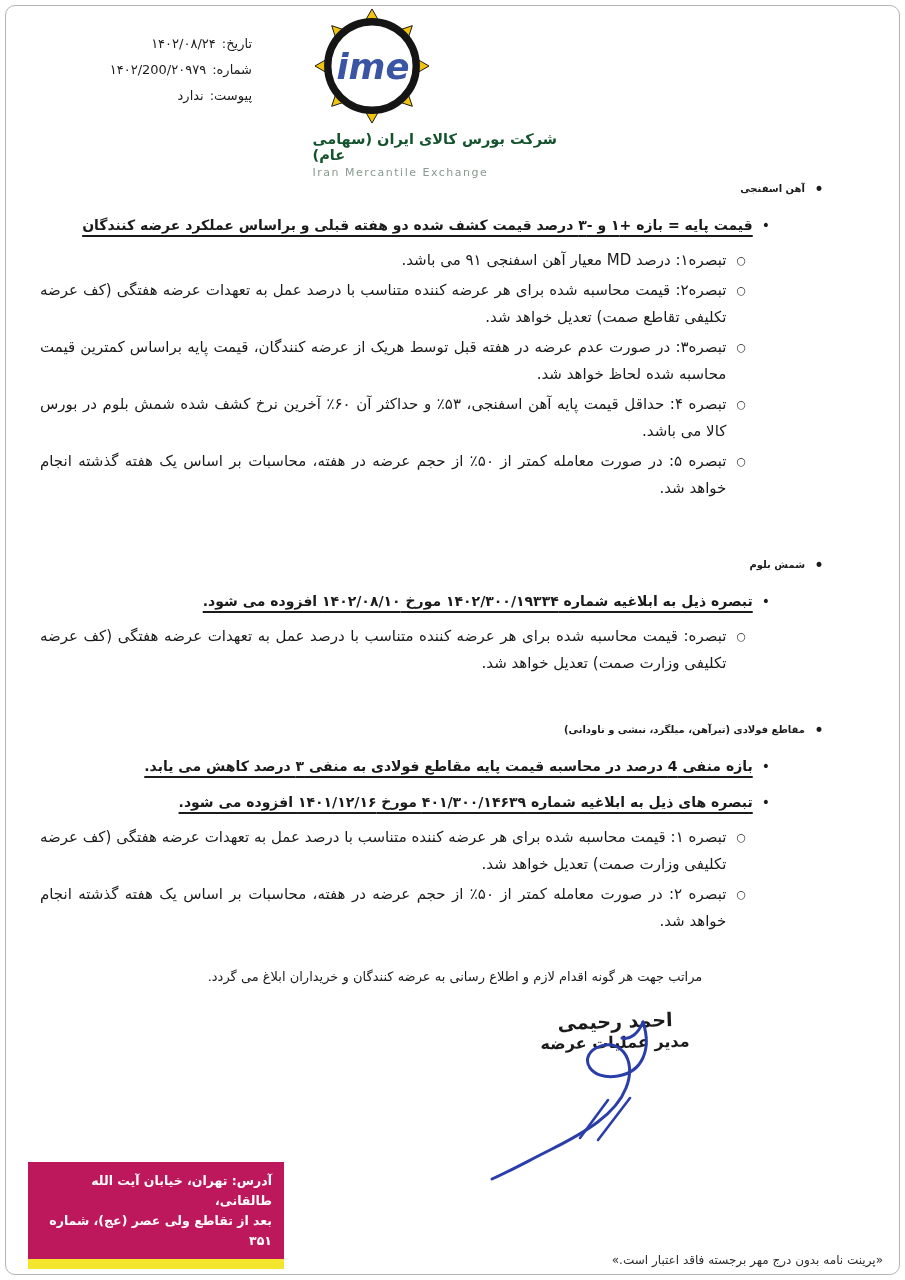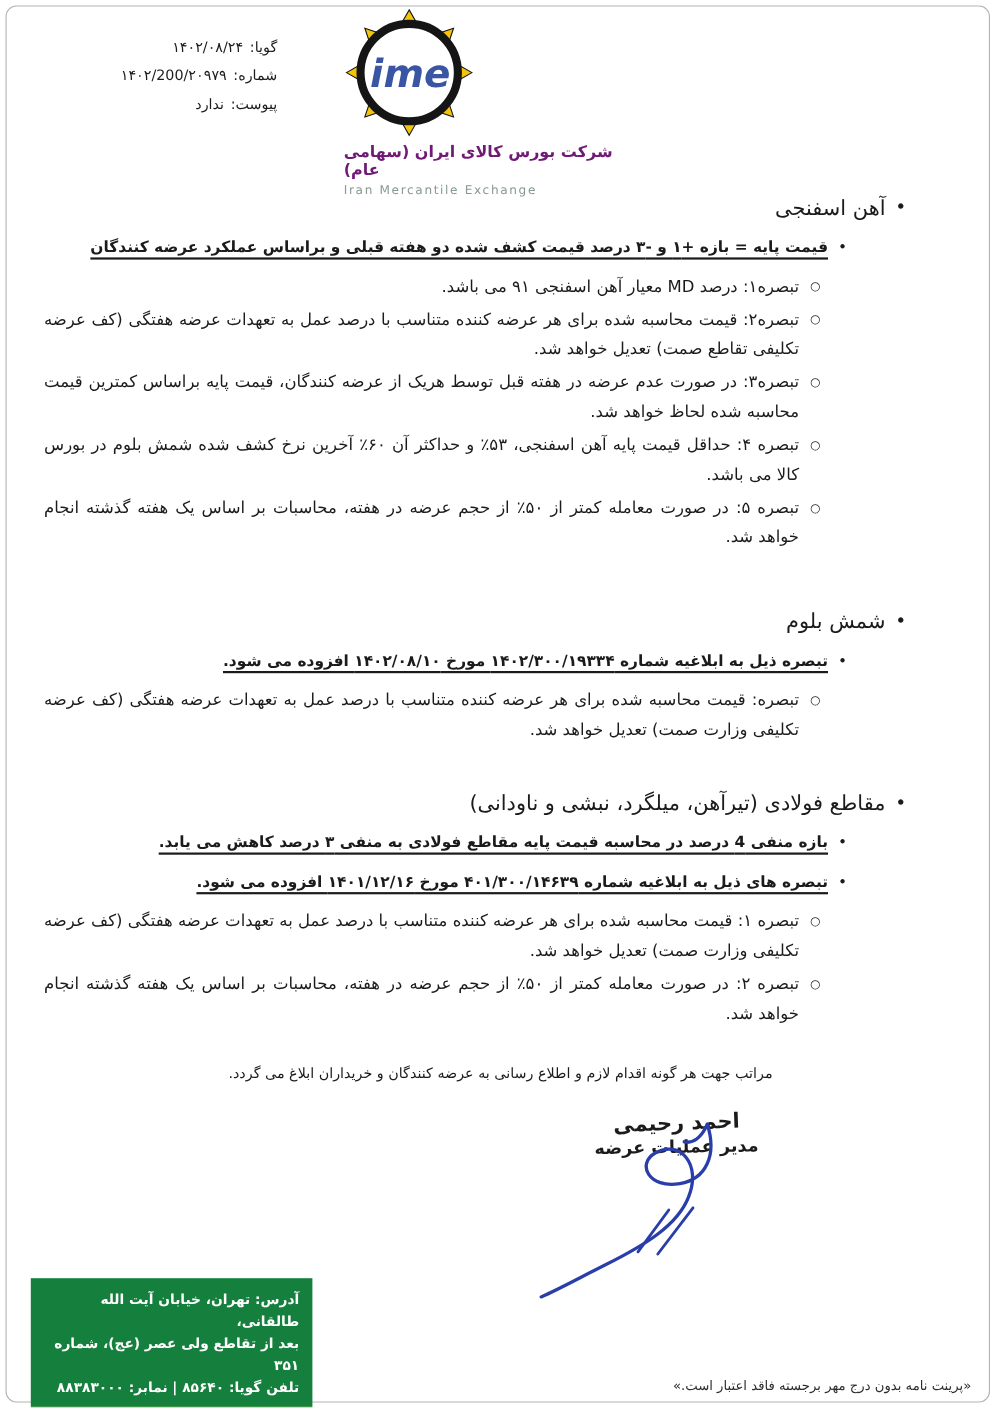--- a/index.html
+++ b/index.html
@@ -9,65 +9,65 @@
   }
   .frame { position:absolute; inset:5px; border:1.5px solid #b3b3b3; border-radius:10px; pointer-events:none; }
 
   
   .meta { position:absolute; top:36px; left:52px; width:200px; font-size:13px; }
   .meta-row { display:flex; gap:6px; margin-bottom:11px; justify-content:flex-start; }
   .meta-label { white-space:nowrap; }
   .meta-value { white-space:nowrap; }
 
   .logo { position:absolute; top:7px; left:50%; transform:translateX(-50%); width:280px; text-align:left; }
-  .logo-fa { font-size:14.5px; font-weight:bold; color:#701a75; margin-top:2px; }
+  .logo-fa { font-size:14.5px; font-weight:bold; color:#14532d; margin-top:2px; }
   .logo-en { font-size:11px; color:#879a90; letter-spacing:1.5px; margin-top:3px; }
 
   
   .content { position:absolute; top:176px; right:35px; left:40px; }
   .row { display:flex; align-items:flex-start; }
   .b { flex:0 0 auto; }
   .t1 { padding-right:46px; gap:9px; }
   .t1 .b { font-size:17px; line-height:26px; }
-  .t1 .txt { font-size:19px; font-weight:normal; line-height:26px; }
+  .t1 .txt { font-size:10px; font-weight:bold; line-height:26px; }
   .t2 { padding-right:100px; gap:9px; margin-top:10px; }
   .t2 .b { font-size:14px; line-height:26px; }
   .t2 .txt { font-size:14px; font-weight:bold; line-height:26px;
              text-decoration:underline; text-underline-offset:5px; text-decoration-thickness:1.5px; }
   .notes { margin-top:9px; }
   .note { display:flex; gap:10px; padding-right:124px; margin-bottom:3px; }
   .note .b { font-size:11px; line-height:27px; }
   .note .txt { font-size:15px; line-height:27px; text-align:justify; flex:1 1 auto; }
   .sec2 { margin-top:50px; }
   .sec3 { margin-top:40px; }
   .closing { margin-top:34px; font-size:13px; text-align:center; }
 
   
   .signature { position:relative; width:220px; margin:26px auto 0 0; margin-left:auto; margin-right:145px; direction:rtl; text-align:center; }
   .sig-name { font-size:19px; font-weight:bold; transform:rotate(-2deg); }
   .sig-title { font-size:16px; font-weight:bold; margin-top:1px; transform:rotate(-1deg); }
   .sig-svg { position:absolute; top:6px; right:-55px; pointer-events:none; }
 
   
   .footer-box { position:absolute; top:1162px; left:28px; width:256px; }
-  .addr { background:#15803d; color:#ffffff; font-size:12.5px; font-weight:bold; text-align:right;
+  .addr { background:#be185d; color:#ffffff; font-size:12.5px; font-weight:bold; text-align:right;
           padding:9px 12px 8px 10px; line-height:20px; }
   .links { background:#f3e52b; display:flex; justify-content:space-between; align-items:center;
            direction:ltr; padding:5px 14px; }
   .validity { position:absolute; top:1205px; right:22px; font-size:12px; color:#2c2c2c;margin-top:48px; }
 </style>
 </head>
 <body>
 
 <div class="page">
   <div class="frame"></div>
 
   <div class="meta">
     <div class="meta-row">
-      <span class="meta-label">گویا:</span>
+      <span class="meta-label">تاریخ:</span>
       <span class="meta-value">۱۴۰۲/۰۸/۲۴</span>
     </div>
     <div class="meta-row">
       <span class="meta-label">شماره:</span>
       <span class="meta-value">۱۴۰۲/200/۲۰۹۷۹</span>
     </div>
     <div class="meta-row">
       <span class="meta-label">پیوست:</span>
       <span class="meta-value">ندارد</span>
     </div>
@@ -180,21 +180,20 @@
         <path d="M163,6 C158,18 150,24 142,22" fill="none" stroke="#2a3eaa" stroke-width="3" stroke-linecap="round"></path>
       </svg>
     </div>
 
   </div>
 
   <div class="footer-box">
     <div class="addr">
       <div>آدرس: تهران، خیابان آیت الله طالقانی،</div>
       <div>بعد از تقاطع ولی عصر (عج)، شماره ۳۵۱</div>
-      <div>تلفن گویا: ۸۵۶۴۰ | نمابر: ۸۸۳۸۳۰۰۰</div>
     </div>
     <div class="links">
       
       
     </div>
   </div>
 
   <div class="validity">«پرینت نامه بدون درج مهر برجسته فاقد اعتبار است.»</div>
 </div>
 

